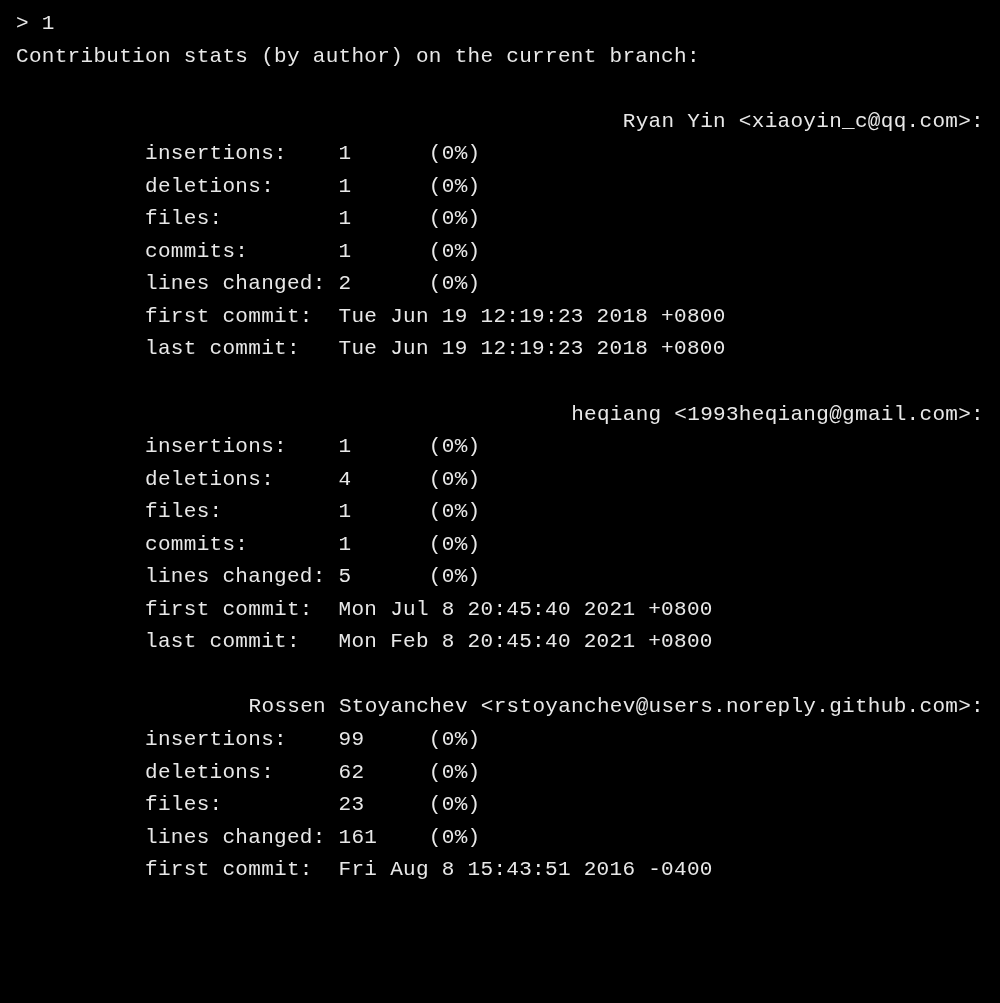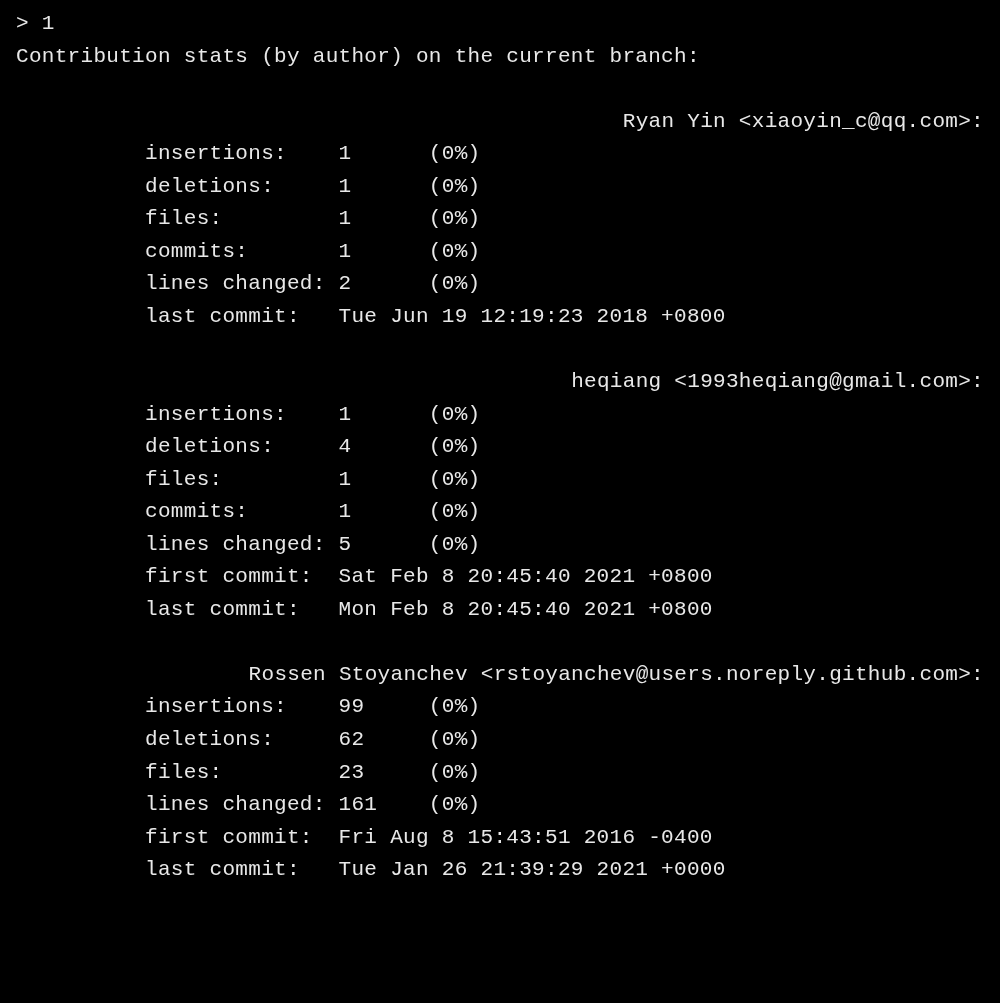--- a/index.html
+++ b/index.html
@@ -43,34 +43,34 @@
 <div class="header-line">Contribution stats (by author) on the current branch:</div>
 
 <div id="authors-container">
     <div class="author-block">
       <div class="author-name">         Ryan Yin &lt;xiaoyin_c@qq.com&gt;:</div>
       <div class="stat-line">          insertions:    1      (0%)</div>
       <div class="stat-line">          deletions:     1      (0%)</div>
       <div class="stat-line">          files:         1      (0%)</div>
       <div class="stat-line">          commits:       1      (0%)</div>
       <div class="stat-line">          lines changed: 2      (0%)</div>
+      <div class="stat-line">          first commit:  Tue Jun 19 12:19:23 2018 +0800</div>
       <div class="stat-line">          last commit:   Tue Jun 19 12:19:23 2018 +0800</div>
     </div>
     <div class="author-block">
       <div class="author-name">         heqiang &lt;1993heqiang@gmail.com&gt;:</div>
       <div class="stat-line">          insertions:    1      (0%)</div>
       <div class="stat-line">          deletions:     4      (0%)</div>
       <div class="stat-line">          files:         1      (0%)</div>
       <div class="stat-line">          commits:       1      (0%)</div>
       <div class="stat-line">          lines changed: 5      (0%)</div>
-      <div class="stat-line">          first commit:  Sat Feb 8 20:45:40 2021 +0800</div>
+      <div class="stat-line">          first commit:  Mon Jul 8 20:45:40 2021 +0800</div>
       <div class="stat-line">          last commit:   Mon Feb 8 20:45:40 2021 +0800</div>
     </div>
     <div class="author-block">
       <div class="author-name">         Rossen Stoyanchev &lt;rstoyanchev@users.noreply.github.com&gt;:</div>
       <div class="stat-line">          insertions:    99     (0%)</div>
       <div class="stat-line">          deletions:     62     (0%)</div>
       <div class="stat-line">          files:         23     (0%)</div>
       <div class="stat-line">          lines changed: 161    (0%)</div>
       <div class="stat-line">          first commit:  Fri Aug 8 15:43:51 2016 -0400</div>
-      <div class="stat-line">          last commit:   Tue Jan 26 21:39:29 2021 +0000</div>
     </div>
   </div>
 
 </body></html>

